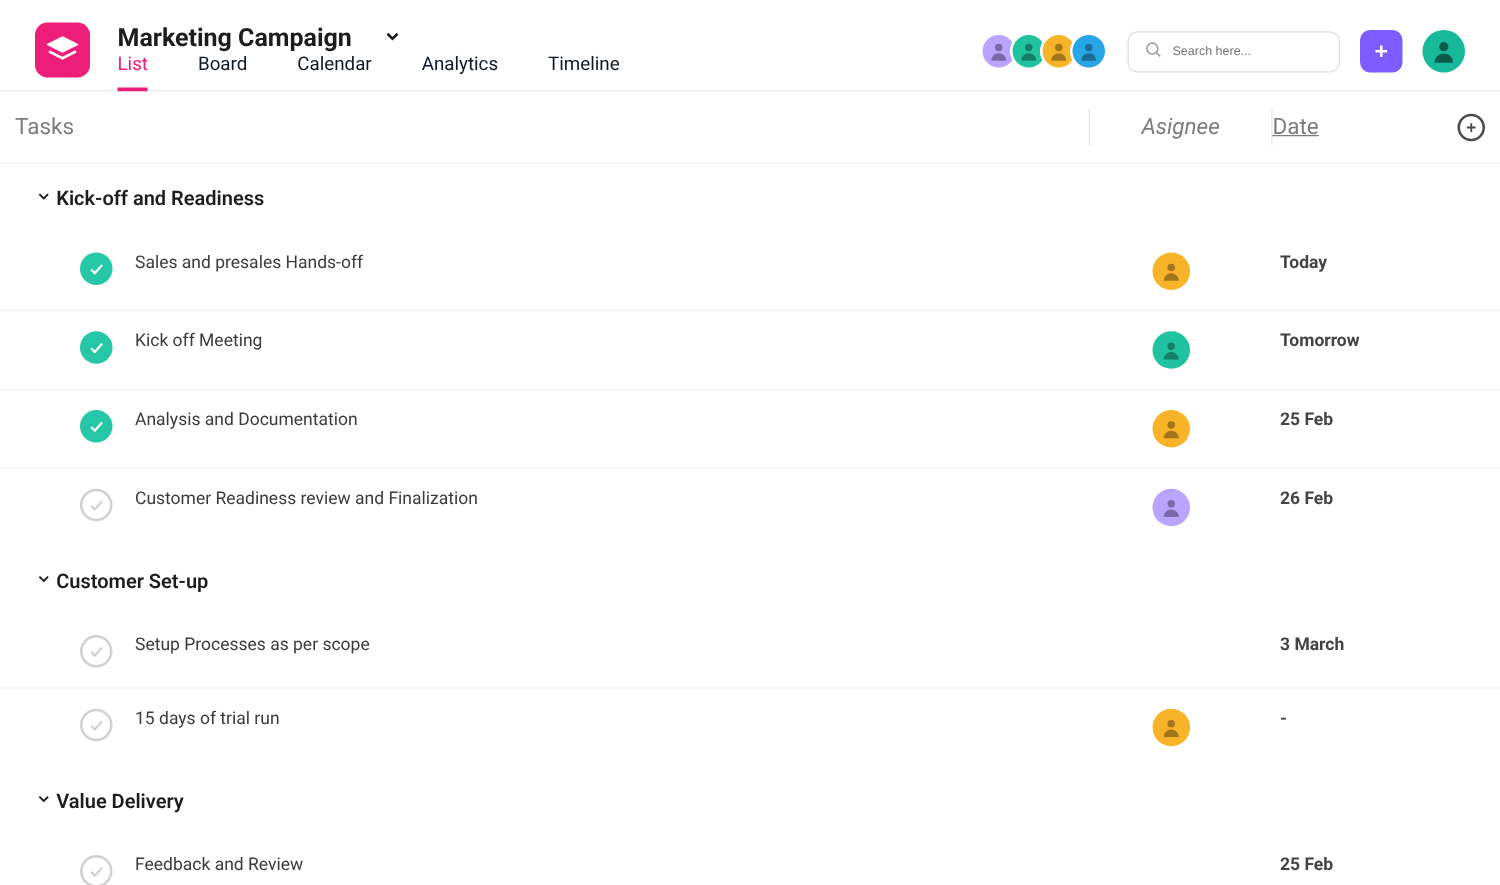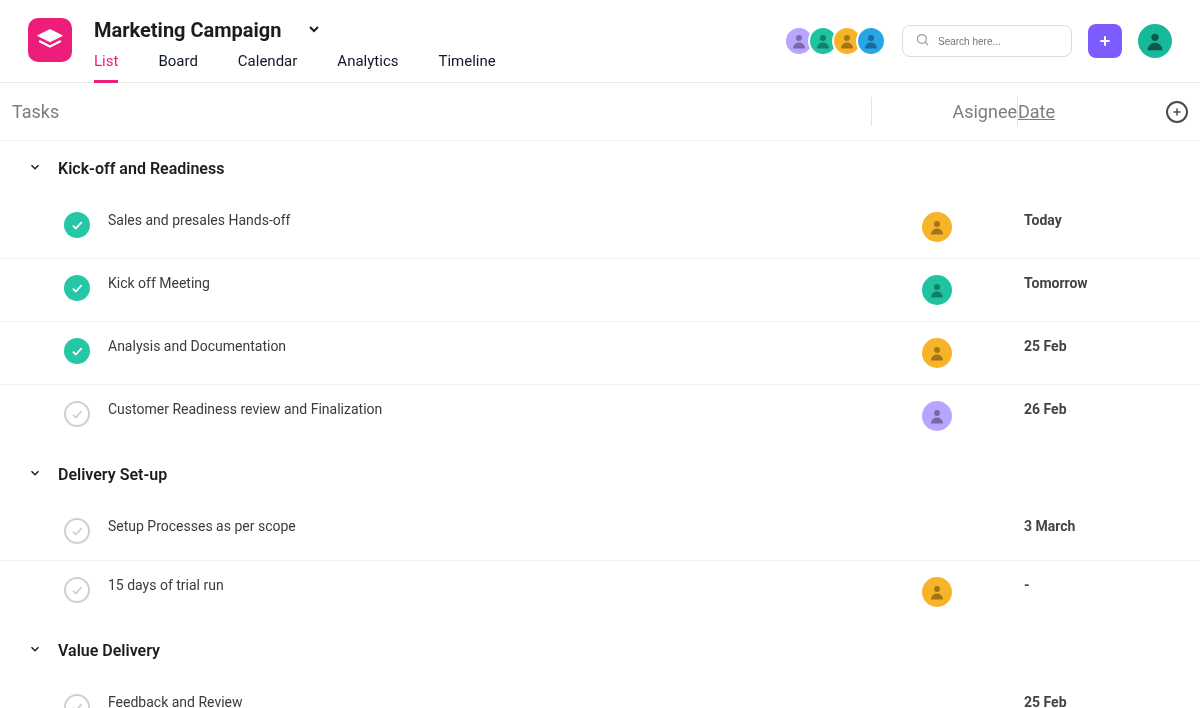--- a/index.html
+++ b/index.html
@@ -36,21 +36,20 @@
     .header-main {
       flex: 0 0 auto;
     }
     .title-row {
       display: flex;
       align-items: center;
       gap: 24px;
       font-size: 20px;
       font-weight: 700;
       color: #1d1d1d;
-      margin-bottom: 10px;
     }
     .tabs {
       display: flex;
       gap: 40px;
       font-size: 15px;
     }
     .tab {
       padding-bottom: 10px;
       cursor: pointer;
       color: #0f172a;
@@ -128,24 +127,25 @@
       display: flex;
       align-items: center;
       padding: 14px 12px;
       color: #7d7d7d;
       font-size: 18px;
       border-bottom: 1px solid #f4f4f4;
     }
     .col-tasks { flex: 1; }
     .col-assignee {
       width: 147px;
-      text-align: right;
+      text-align: center;
       border-left: 1px solid #e4e4e4;
       border-right: 1px solid #e4e4e4;
       padding: 4px 0;
+      font-style: italic;
     }
     .col-date {
       width: 140px;
       text-align: left;
       padding: 4px 0;
       text-decoration: underline;
     }
     .col-add {
       width: 30px;
       display: flex;
@@ -159,21 +159,21 @@
       display: flex; align-items: center; justify-content: center;
       font-size: 14px;
       cursor: pointer;
     }
 
     
     .section {}
     .section-header {
       display: flex;
       align-items: center;
-      gap: 16px;
+      gap: 3px;
       padding: 18px 28px;
       font-size: 16px;
       font-weight: 600;
       color: #1d1d1d;
       cursor: pointer;
     }
     .chev {
       display: inline-block;
     }
     .task-row {
@@ -400,21 +400,21 @@
         </div>
         <div class="task-date">26 Feb</div>
         <div class="task-add-space"></div>
       </div>
     </div>
     <div class="section">
       <div class="section-header">
         <span class="chev"><svg width="14" height="14" viewBox="0 0 24 24" fill="none" stroke="#1d1d1d" stroke-width="2.5">
             <polyline points="6 9 12 15 18 9"></polyline>
           </svg></span>
-        <span>Delivery Set-up</span>
+        <span>Customer Set-up</span>
       </div>
       <div class="task-row">
         <div class="check pending">
           <svg width="14" height="14" viewBox="0 0 24 24" fill="none" stroke="currentColor" stroke-width="3">
             <polyline points="5 13 10 18 20 7"></polyline>
           </svg>
         </div>
         <div class="task-title">Setup Processes as per scope</div>
         <div class="task-assignee"></div>
         <div class="task-date">3 March</div>

